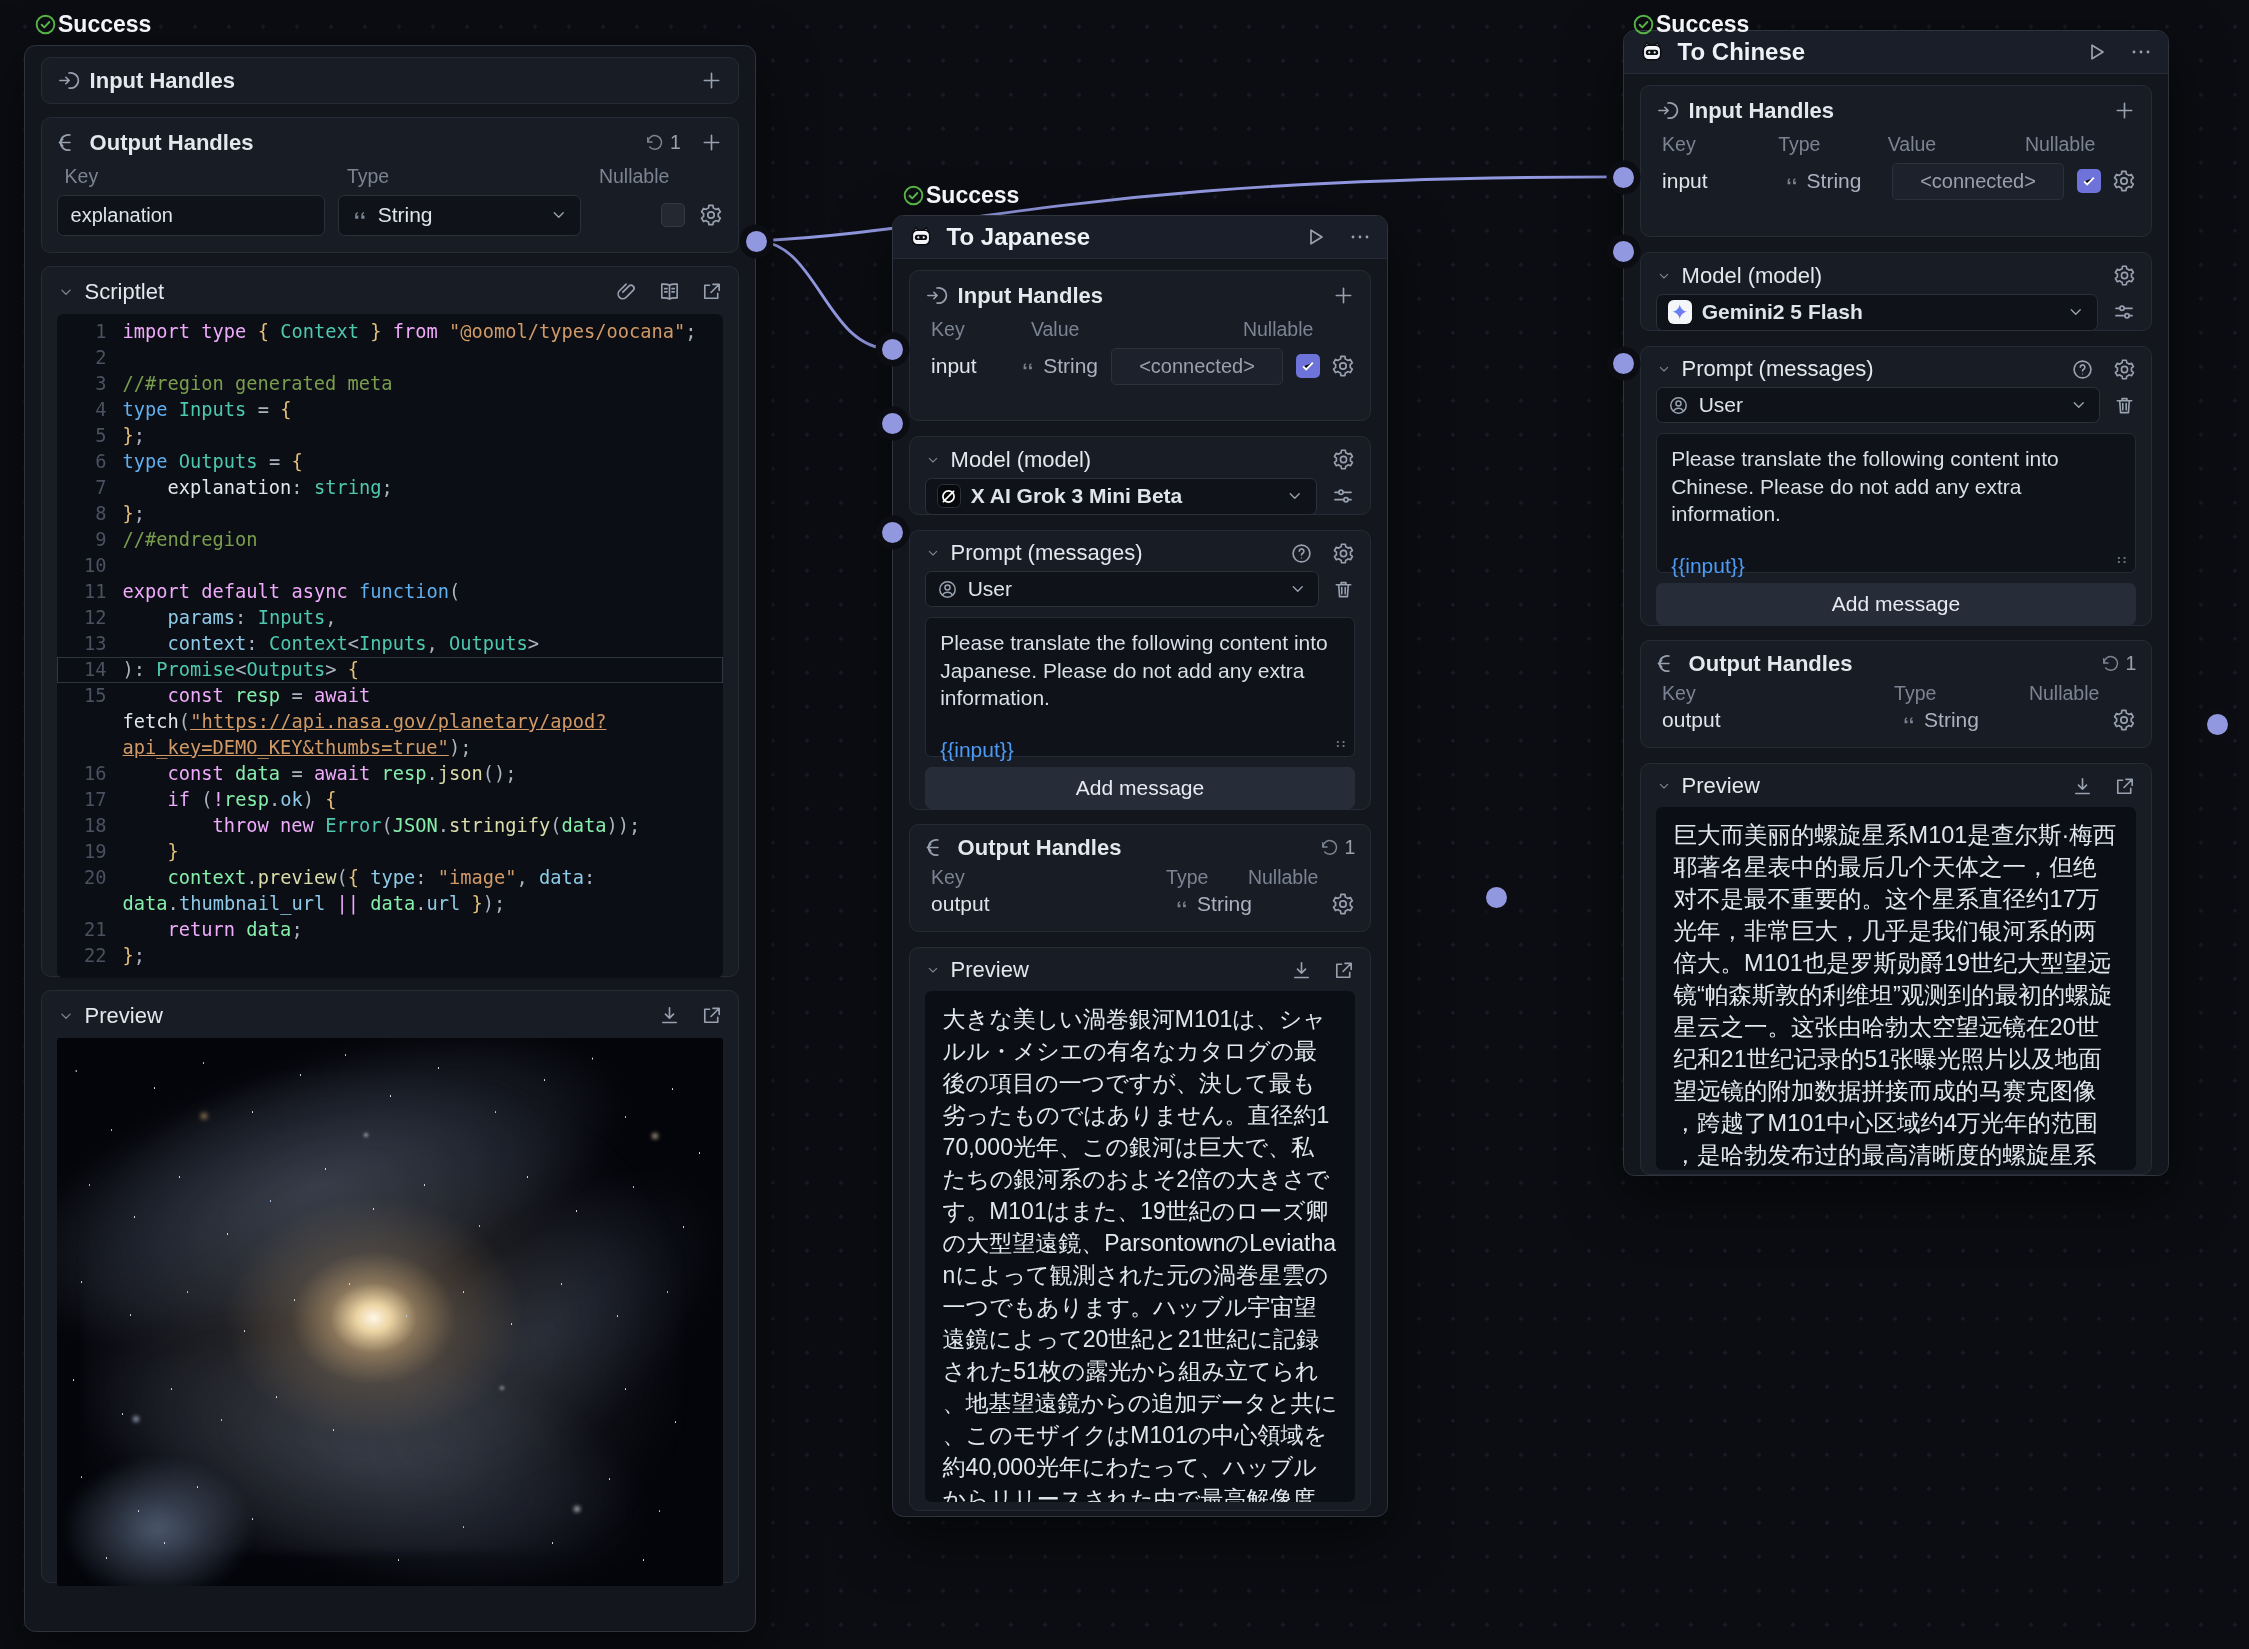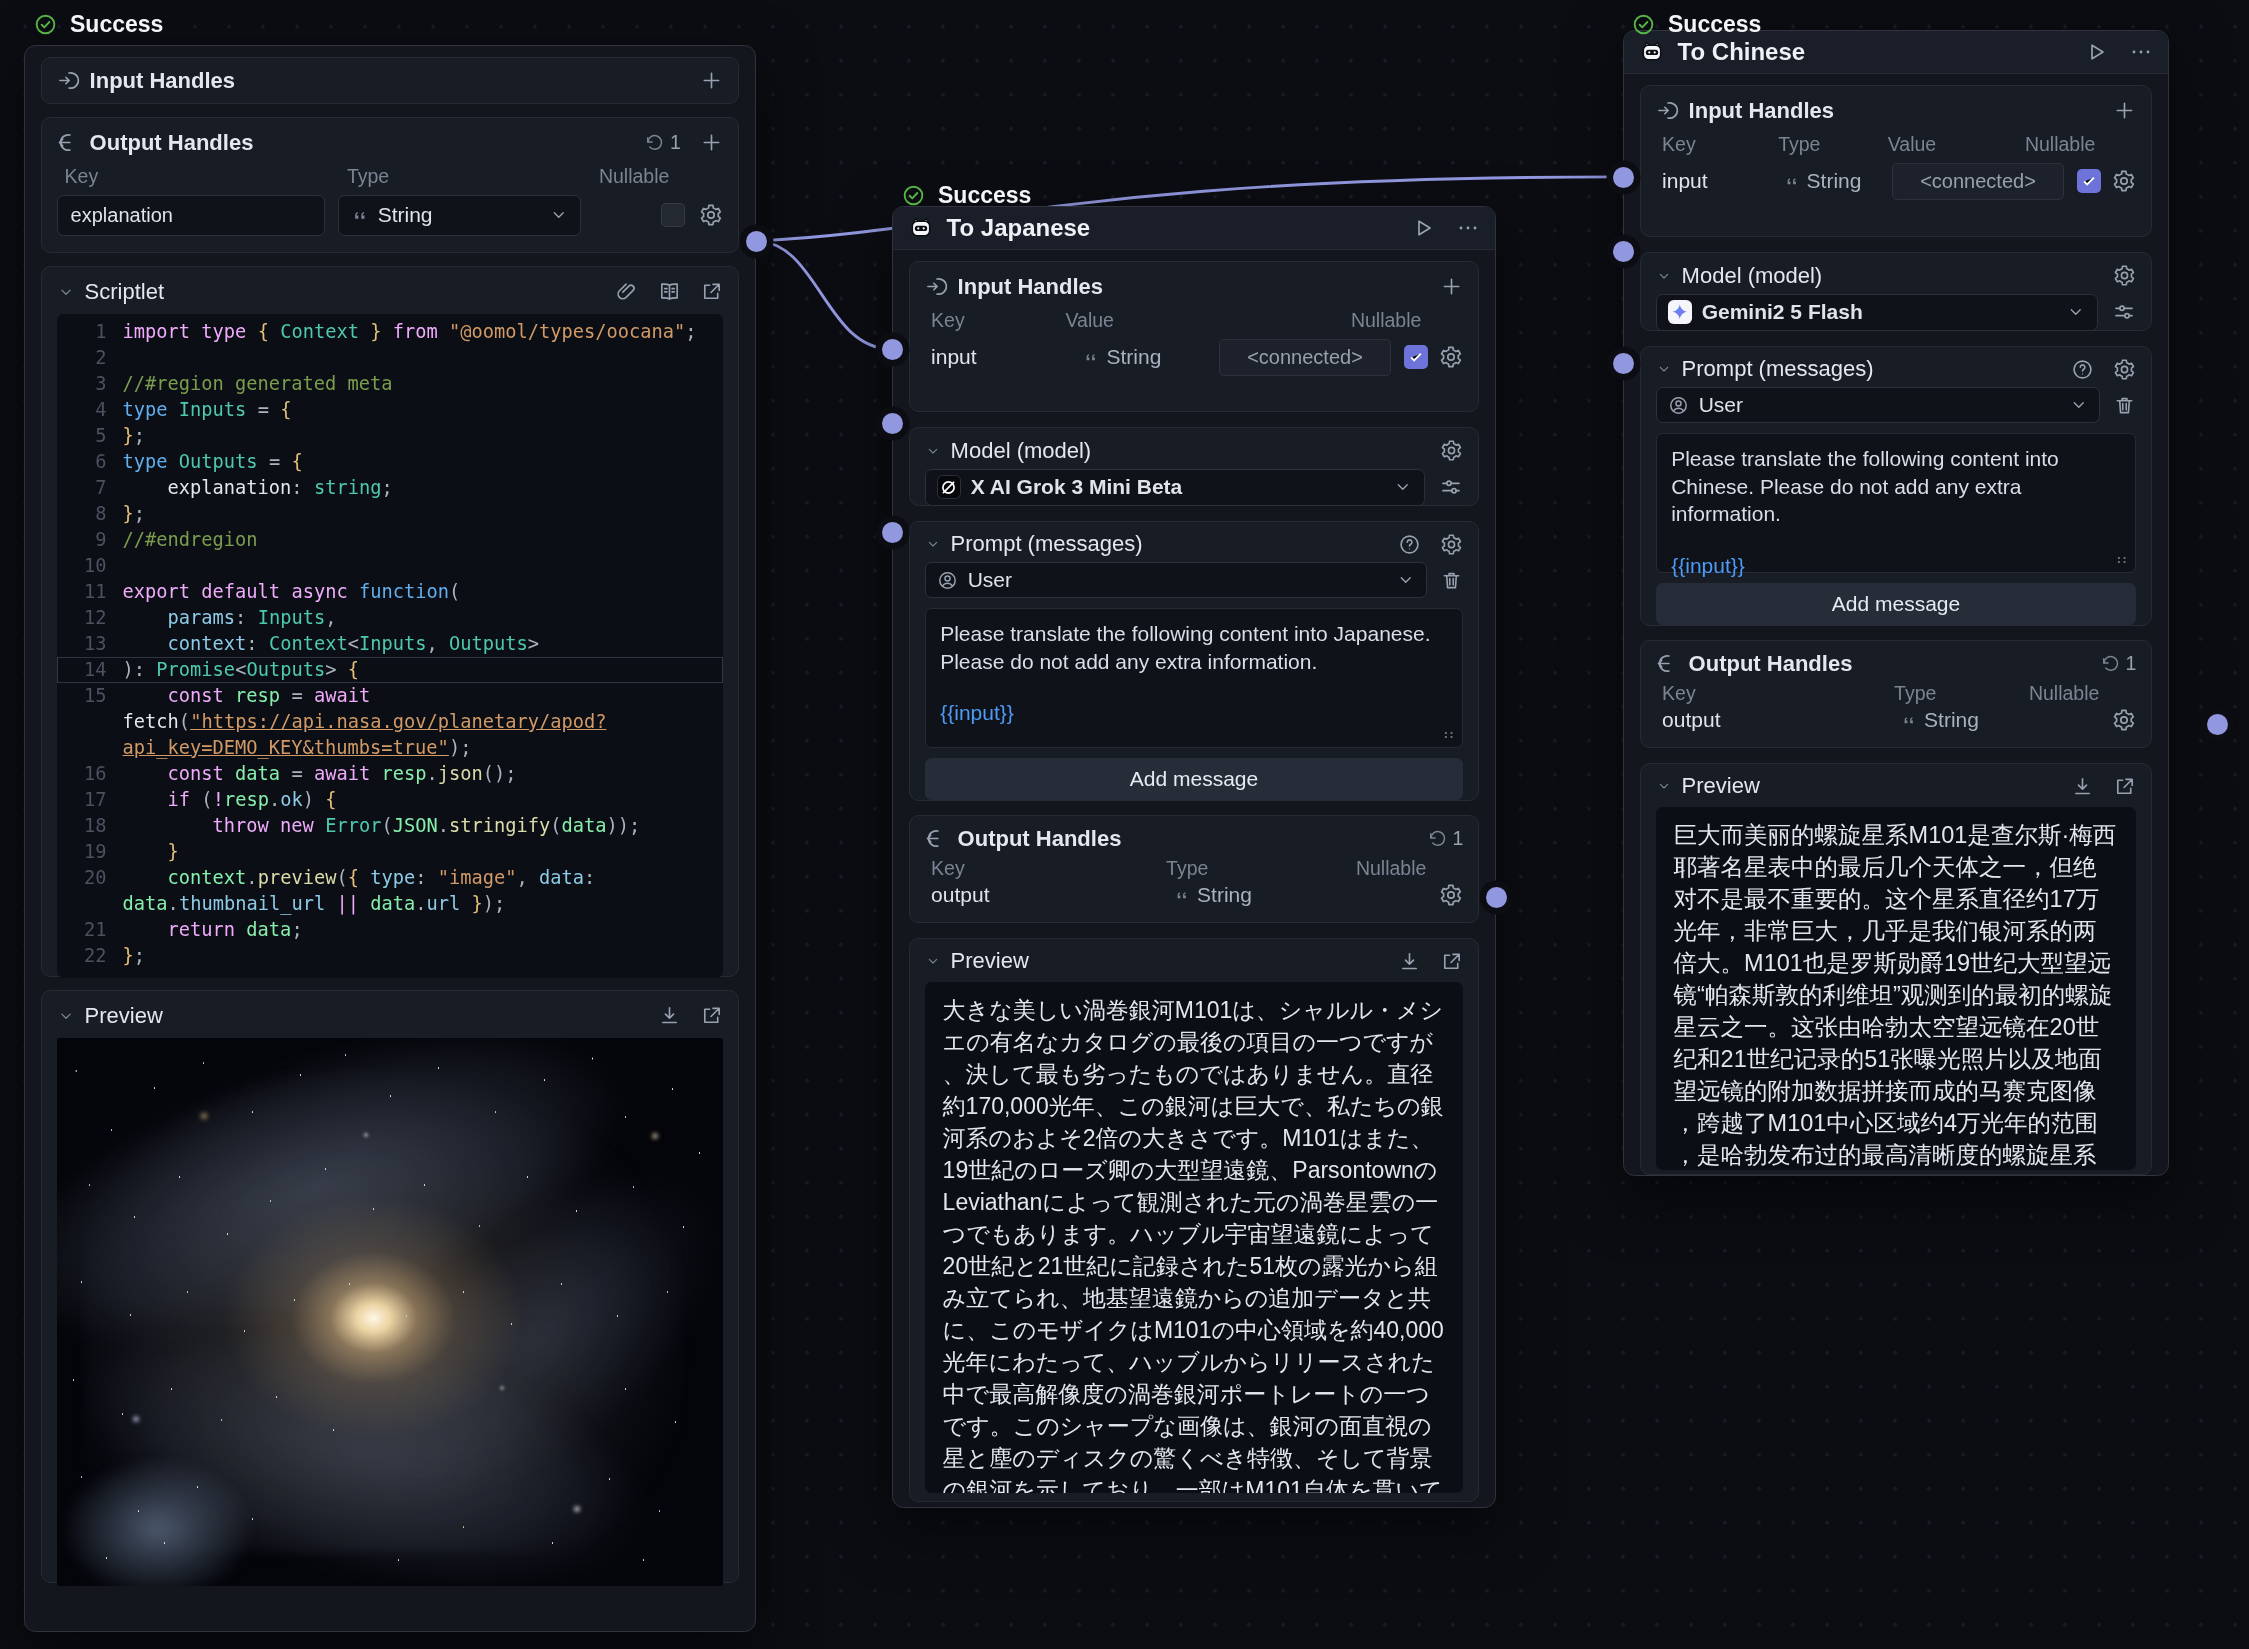--- a/index.html
+++ b/index.html
@@ -4,21 +4,21 @@
 <style>
   html,body{margin:0;padding:0}
   body{width:2250px;height:1650px;position:relative;overflow:hidden;background:#0b0d12;
        font-family:"Liberation Sans",sans-serif;color:#e7eaf0}
   .grid-bg{position:absolute;inset:0;z-index:0;opacity:.5;
     background-image:radial-gradient(circle,#232833 1.6px,transparent 2.1px);
     background-size:34px 34px;background-position:8px 9.7px}
   #edges{position:absolute;left:0;top:0;z-index:1}
   .edge{stroke:#9298e0;stroke-width:3.5;fill:none}
 
-  .badge{position:absolute;display:flex;align-items:center;gap:13px;z-index:4}
+  .badge{position:absolute;display:flex;align-items:center;gap:1px;z-index:4}
   .badge-label{font-size:23px;font-weight:bold;color:#f3f5f8}
 
   .node{position:absolute;background:#13161d;border:1.6px solid #2e333e;border-radius:11.4px;
         box-shadow:0 21px 57px rgba(0,0,0,.55);z-index:2;display:flex;flex-direction:column;box-sizing:border-box}
   .node-header{height:42px;flex:none;display:flex;align-items:center;gap:13px;padding:0 14.6px;
         border-bottom:0.8px solid #262b35;background:#1a1e28;border-radius:9.7px 9.7px 0 0}
   .node-title{font-size:24px;font-weight:bold;color:#eef1f6}
   .hdr-icons{margin-left:auto;display:flex;gap:21px;align-items:center}
   .node-body{padding:11.4px 16px 14.6px;display:flex;flex-direction:column;gap:13px;flex:1;min-height:0}
 
@@ -373,21 +373,21 @@
           <div class="g-arm3"></div>
         <div class="g-clump"></div>
           <div class="g-core"></div>
           <div class="g-s1"></div>
           <div class="g-s2"></div>
       </div>
     </div>
   </div>
 </div>
 
-<div class="node" style="left:892px;top:206px;width:604px;height:1302px">
+<div class="node" style="left:892px;top:215px;width:496px;height:1302px">
   <div class="node-header">
     <div class="chip sm">
         <svg width="27.6" height="27.6" viewBox="0 0 24 24">
           <use href="#i-robot"></use>
         </svg>
       </div>
     <div class="node-title">To Japanese</div>
     <div class="hdr-icons">
       <svg class="ic" width="24" height="24" viewBox="0 0 30 30">
           <use href="#i-play"></use>

